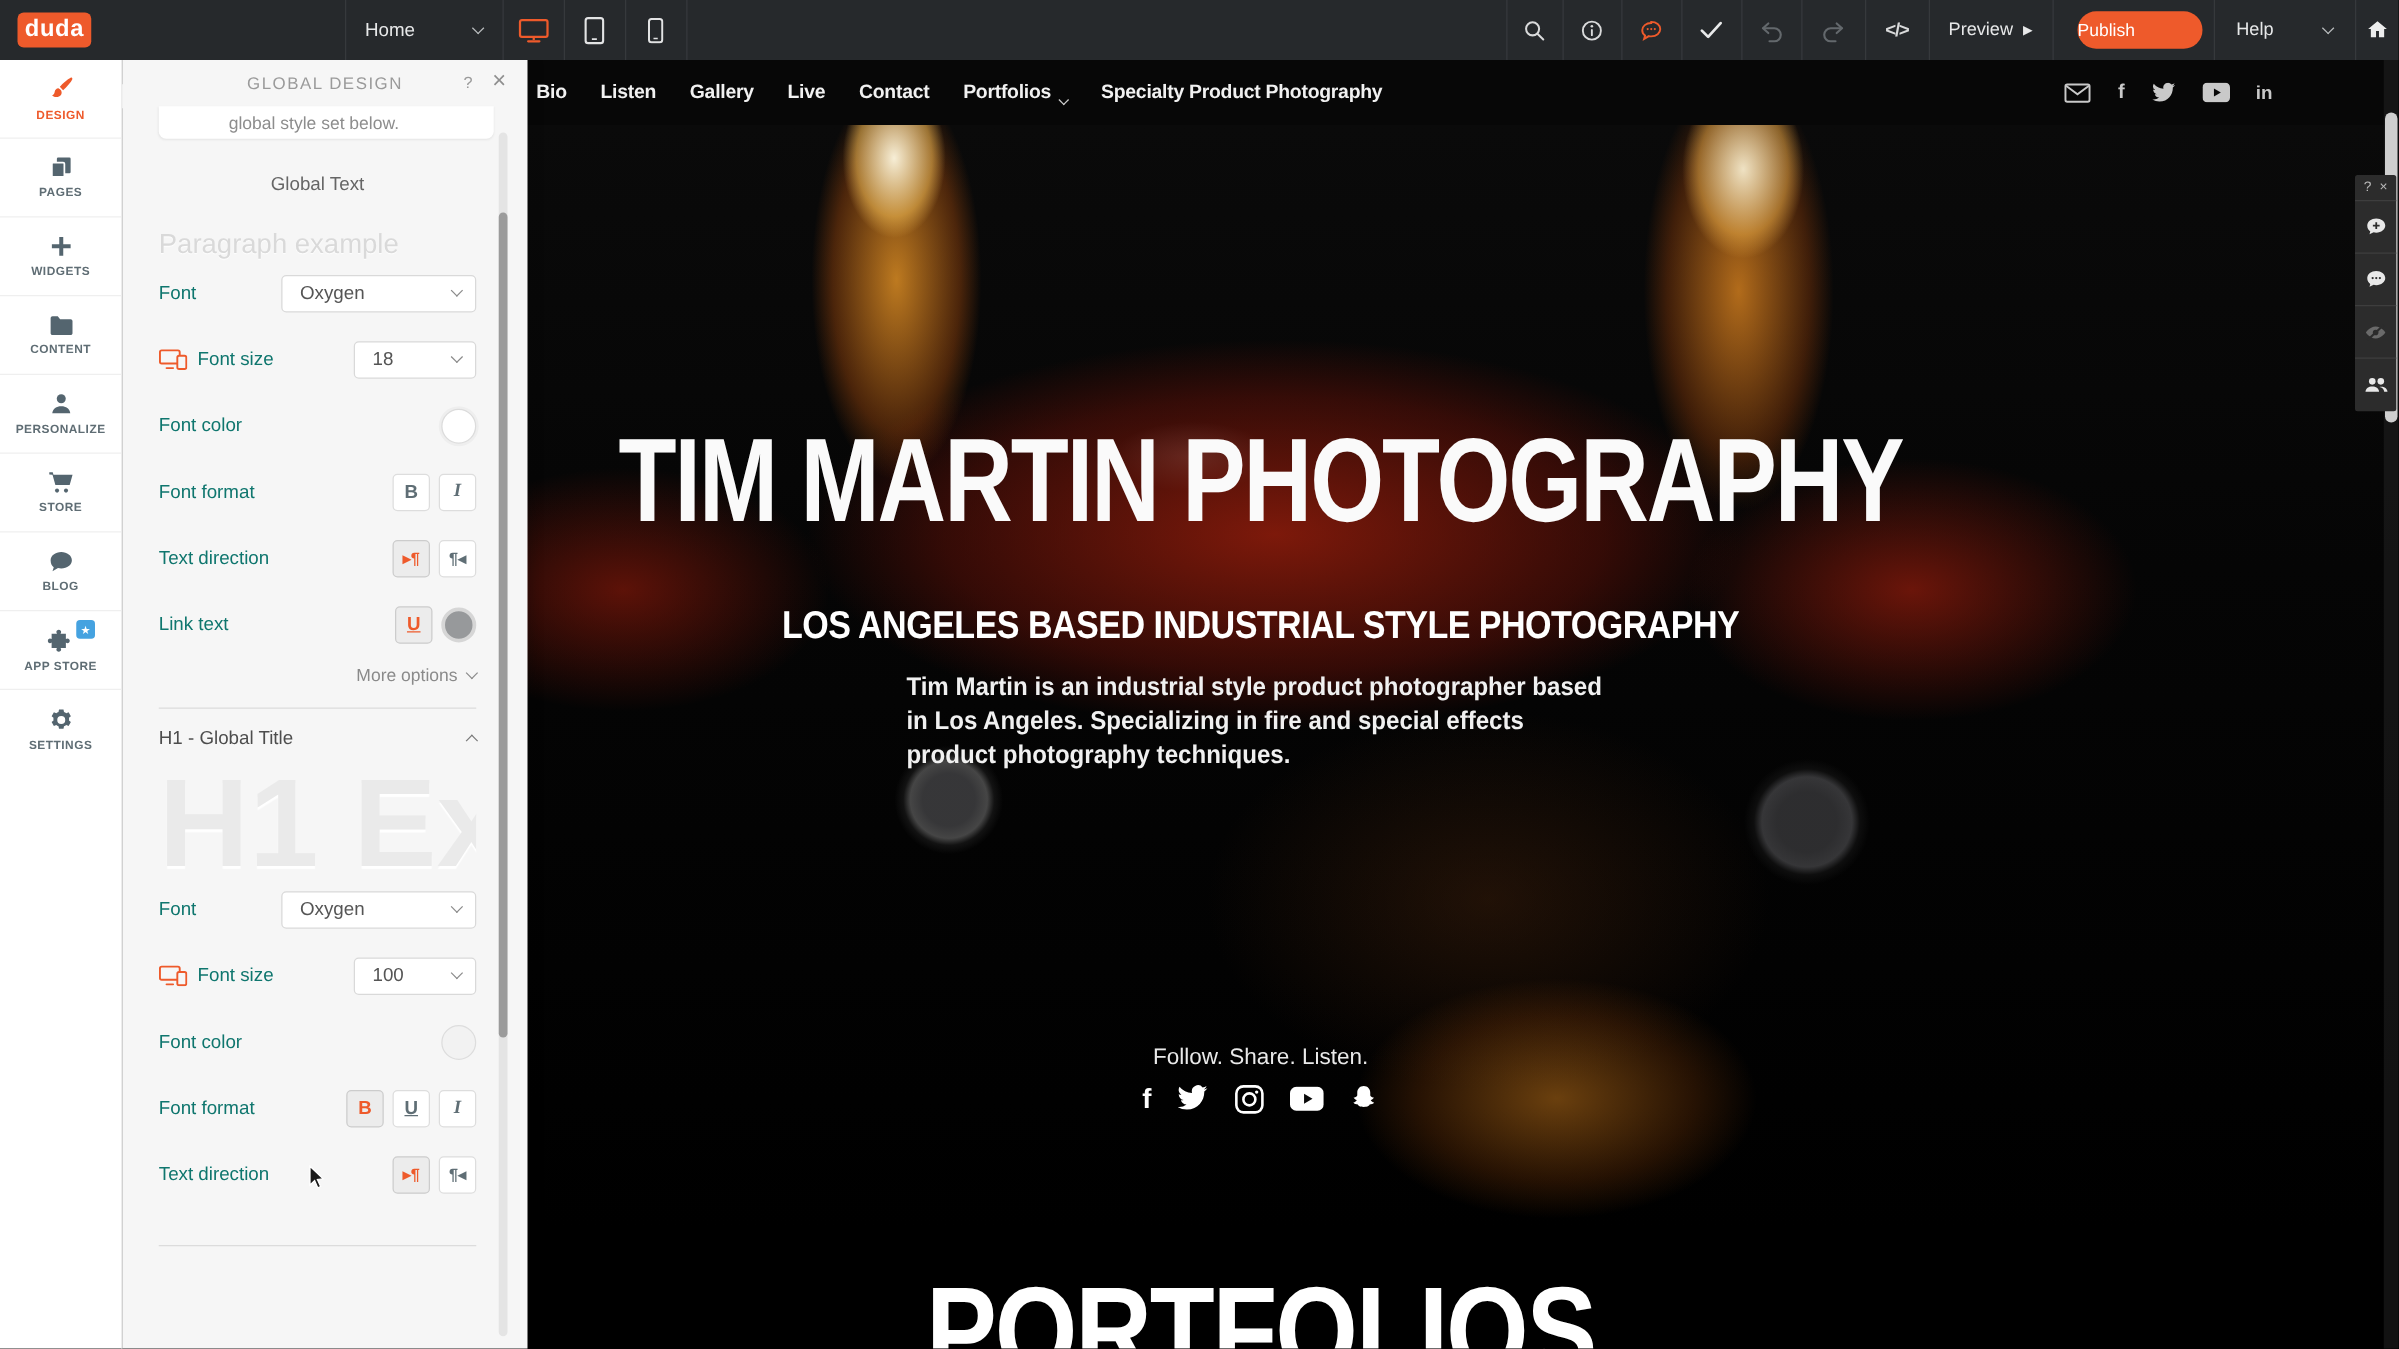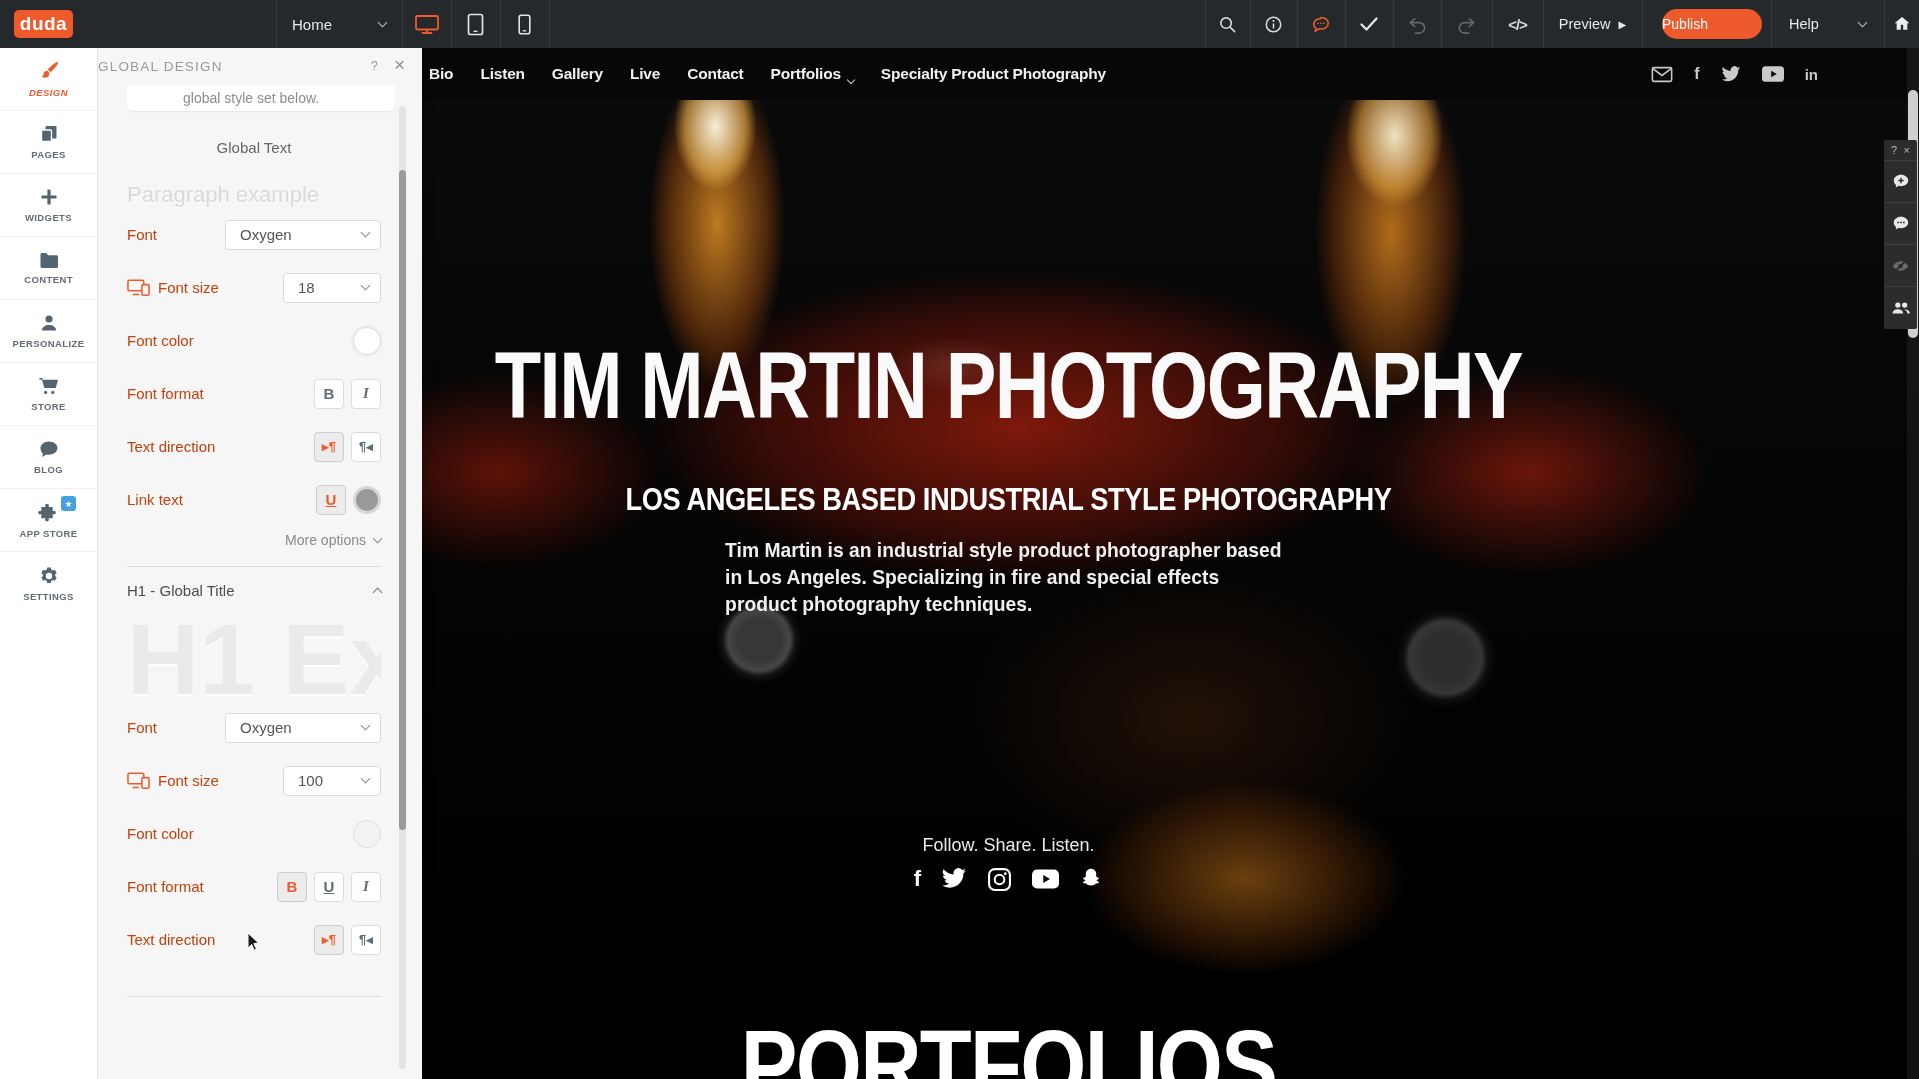--- a/index.html
+++ b/index.html
@@ -30,21 +30,21 @@
     justify-content:center; gap:8px; cursor:pointer; }
   .prev-arrow { color:#e7e8e9; font-size:10px; }
 
   
   .sidebar { position:absolute; left:0; top:48px; width:98px; height:1031px; background:#fff; z-index:40;
     border-right:1px solid #e6e6e6; }
   .sitem { height:63px; display:flex; flex-direction:column; align-items:center; justify-content:center;
     gap:5px; border-bottom:1px solid #efefef; position:relative; cursor:pointer; }
   .sitem:last-child { border-bottom:none; }
   .slabel { font-size:9.5px; color:#5f6d74; letter-spacing:.4px; font-weight:bold; }
-  .sitem.active .slabel { color:#ee5a2b;font-style:italic; }
+  .sitem.active .slabel { color:#ee5a2b; }
   .badge { position:absolute; top:7px; right:21px; width:15px; height:15px; background:#45a2e0; border-radius:3px;
     color:#fff; font-size:9px; display:flex; align-items:center; justify-content:center; }
 
   
   .site { position:absolute; left:98px; top:48px; width:1821px; height:1031px; background:#000; z-index:1; overflow:hidden; }
   .sitenav { position:absolute; top:0; left:0; right:0; height:52px; background:#070707; display:flex;
     align-items:center; padding-left:331px; gap:27px; z-index:3; }
   .nitem { color:#f1f1f1; font-size:15.5px; font-weight:600; letter-spacing:-.2px; white-space:nowrap;
     display:flex; align-items:flex-end; gap:7px; cursor:pointer; }
   .nitem .chev { border-color:#cfcfcf; width:6px; height:6px; }
@@ -90,33 +90,33 @@
   .ftool { position:absolute; left:1884px; top:140px; width:33px; z-index:5; background:#2c2c2c; border-radius:2px; }
   .ft-head { height:21px; display:flex; align-items:center; justify-content:space-between; padding:0 7px;
     color:#b9b9b9; font-size:11px; border-bottom:1px solid #3e3e3e; }
   .ft-btn { height:42px; display:flex; align-items:center; justify-content:center; border-bottom:1px solid #3e3e3e; cursor:pointer; }
   .ft-btn:last-child { border-bottom:none; }
 
   
   .panel { position:absolute; left:98px; top:48px; width:324px; height:1031px; background:#f6f6f6; z-index:30;
     box-shadow:3px 0 10px rgba(0,0,0,.18); }
   .notch { position:absolute; left:-7px; top:22px; width:14px; height:14px; background:#f6f6f6; transform:rotate(45deg); }
-  .phead { height:37px; display:flex; align-items:center; position:relative; }
+  .phead { height:37px; display:flex; align-items:center; justify-content:center; position:relative; }
   .ptitle { font-size:13.5px; color:#9a9a9a; letter-spacing:1.2px; }
   .phelp { position:absolute; right:44px; top:10px; color:#9a9a9a; font-size:13px; cursor:pointer; }
   .pclose { position:absolute; right:17px; top:7px; color:#8f8f8f; font-size:19px; line-height:1; cursor:pointer; }
   .ptrack { position:absolute; right:16px; top:58px; bottom:10px; width:7px; background:#e4e4e4; border-radius:4px; }
   .pthumb { position:absolute; right:16px; top:122px; width:7px; height:660px; background:#9b9b9b; border-radius:4px; cursor:pointer; }
   .pcontent { position:absolute; left:29px; top:37px; width:254px; }
   .notice { width:268px; height:26px; background:#fff; border-radius:0 0 6px 6px; box-shadow:0 1px 2px rgba(0,0,0,.07);
     display:flex; align-items:center; padding-left:56px; font-size:14px; color:#8d8d8d; }
   .sec-head { margin-top:28px; text-align:center; font-size:15px; color:#666; }
   .pexample { margin-top:26px; font-size:22px; color:#d9d9d9; text-shadow:0 1px 1px #fff; }
   .prow { display:flex; align-items:center; justify-content:space-between; height:53px; }
-  .plabel { font-size:15px; color:#c2410c; display:flex; align-items:center; gap:8px; }
+  .plabel { font-size:15px; color:#0f766e; display:flex; align-items:center; gap:8px; }
   .controls { display:flex; gap:7px; align-items:center; }
   .dd { background:#fff; border:1px solid #d9d9d9; border-radius:4px; height:30px; display:flex; align-items:center;
     justify-content:space-between; padding:0 11px 0 14px; font-size:15px; color:#555; cursor:pointer; }
   .dd .chev { border-color:#8a8a8a; }
   .w-font { width:156px; } .w-size { width:98px; }
   .tbtn { width:30px; height:30px; border:1px solid #ddd; border-radius:4px; background:#fff; display:flex;
     align-items:center; justify-content:center; font-size:15px; color:#5f6e75; font-weight:bold; cursor:pointer; }
   .tbtn.active { background:#ececec; border-color:#ccc; color:#ee5a2b; }
   .tbtn.u { text-decoration:underline; }
   .tbtn.i { font-style:italic; font-family:"Liberation Serif", serif; font-weight:600; }

